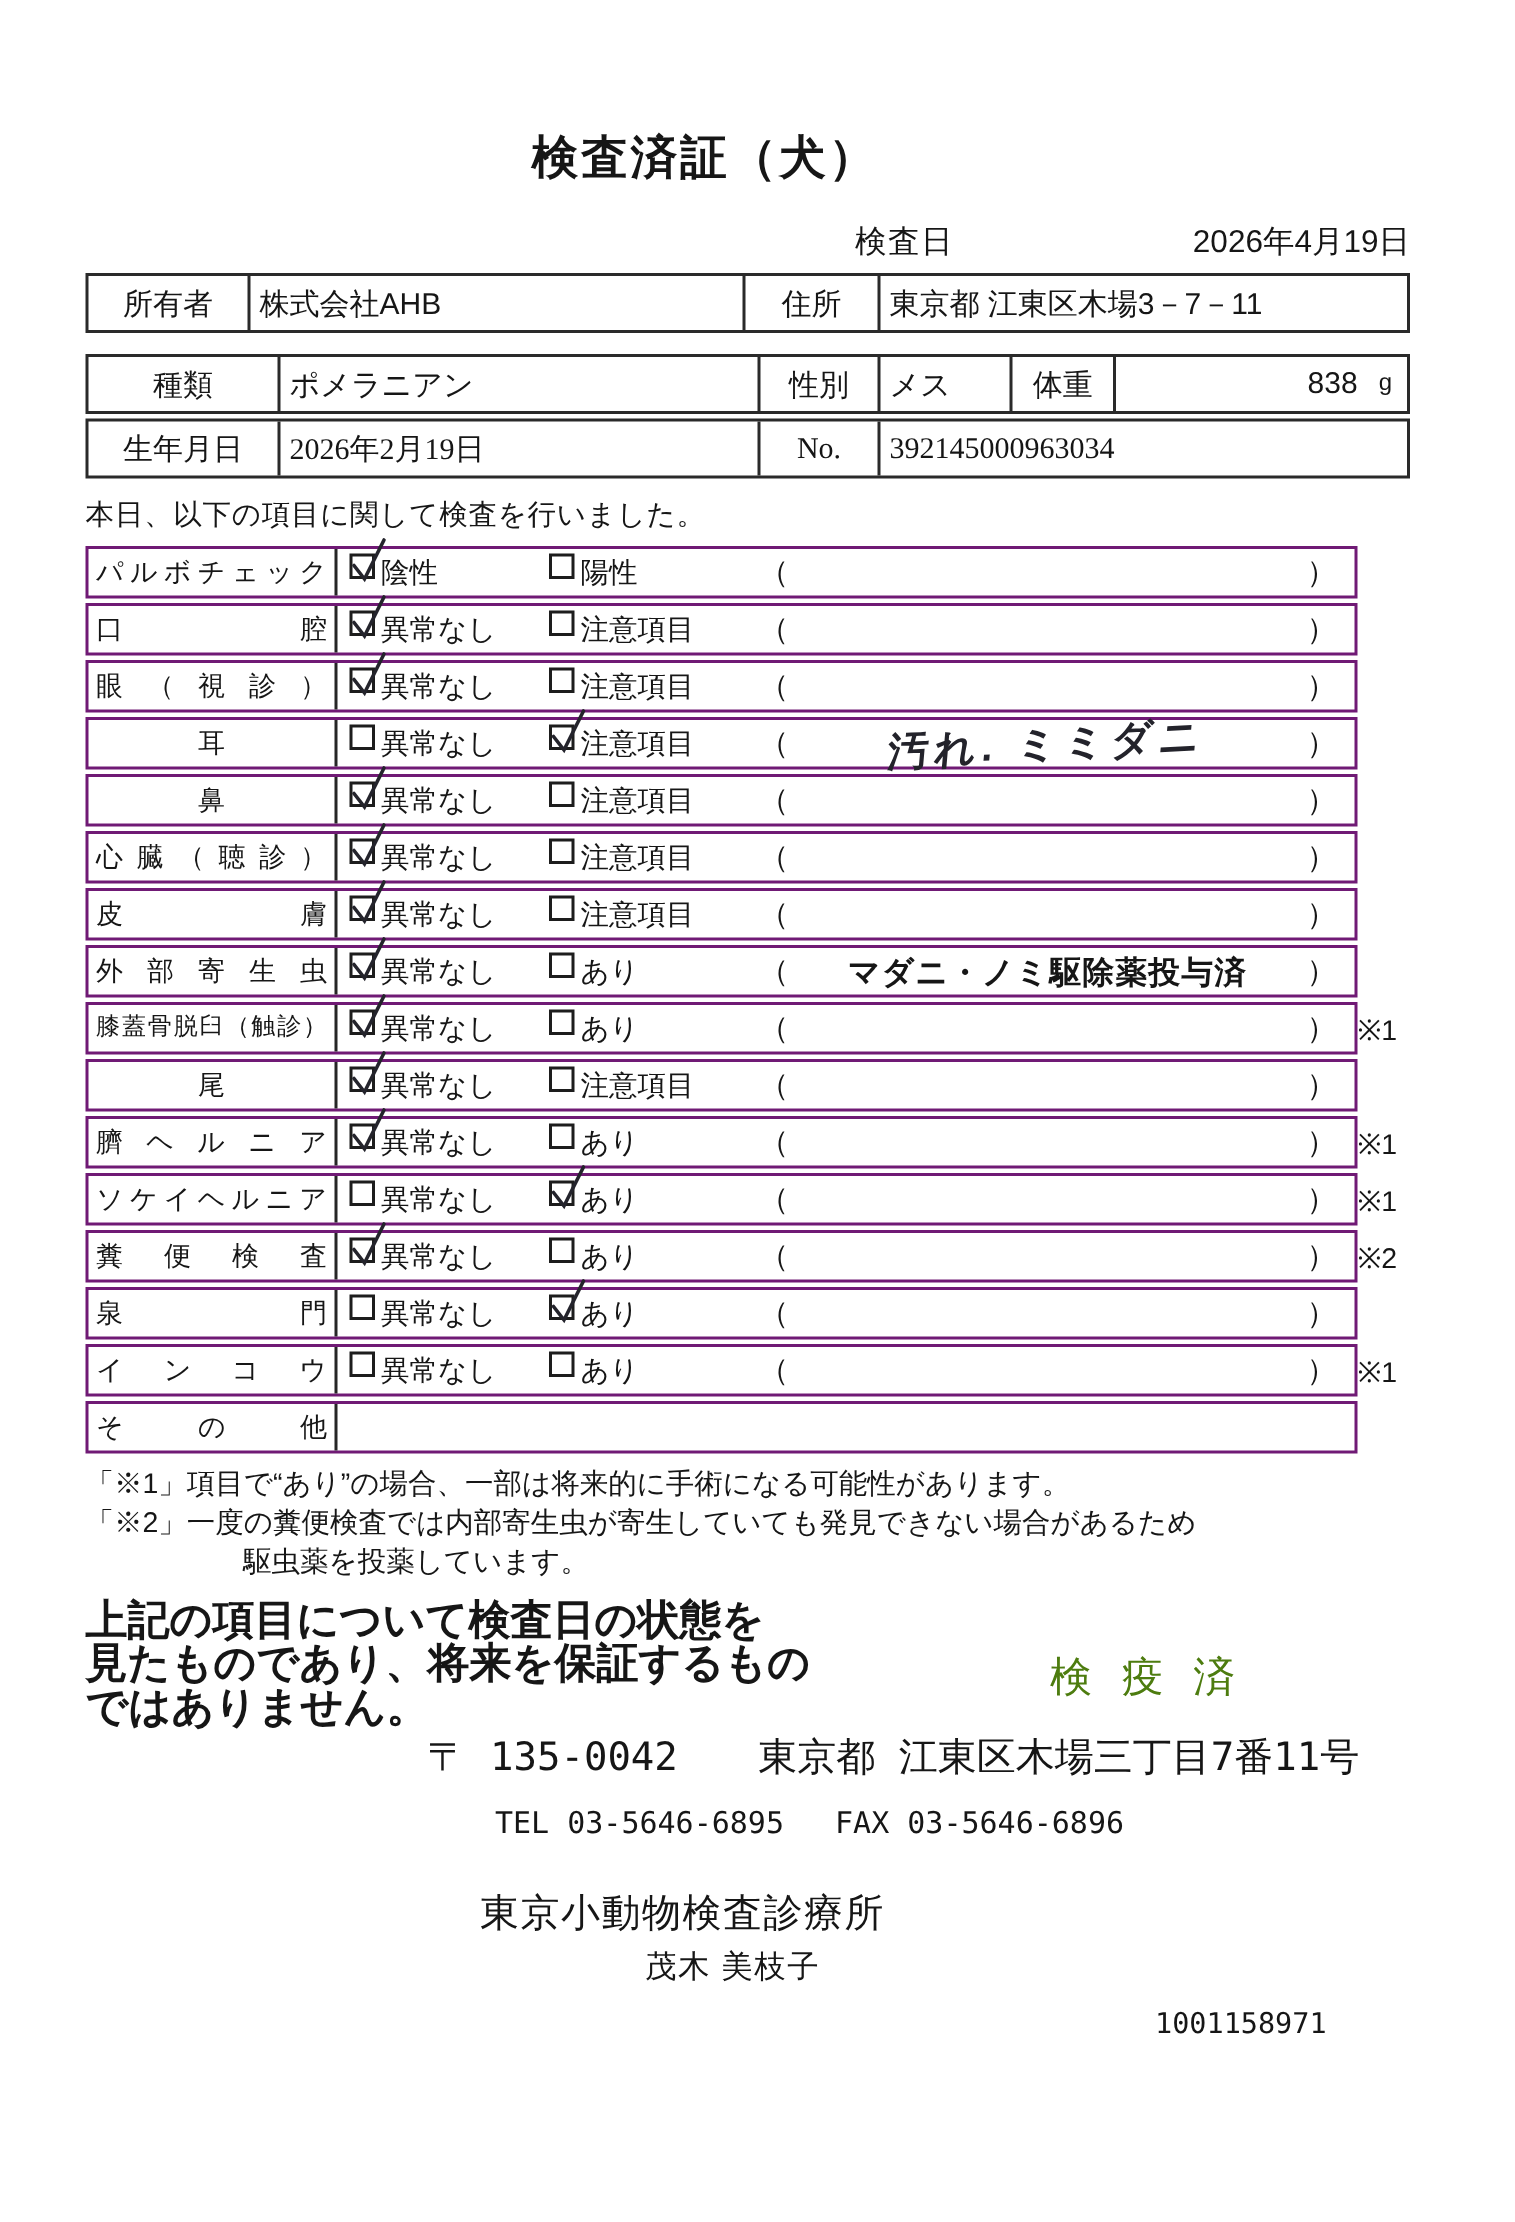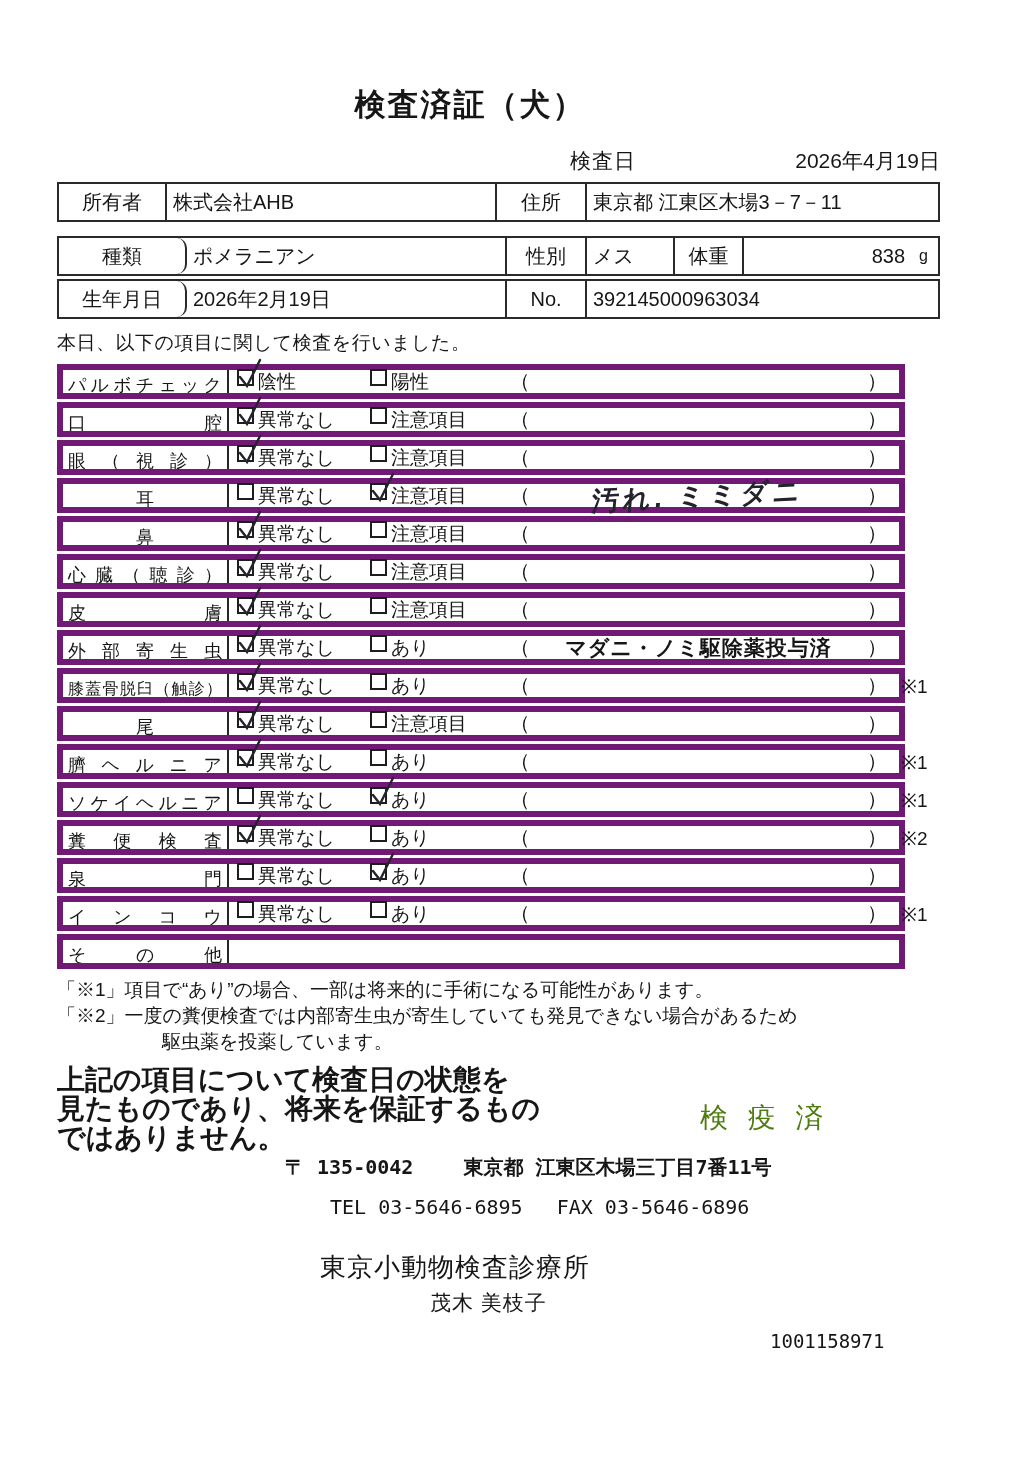--- a/index.html
+++ b/index.html
@@ -45,43 +45,43 @@
     display:flex; align-items:center;
     font-size:20px;
     border-right:2px solid #2a2a2a;
     padding:0 6px;
     overflow:hidden; white-space:nowrap;
   }
   .cell:last-child { border-right:none; }
   .cell.lab { justify-content:center; }
   .owner-tbl { margin-top:7px; }
   .pet-tbl { margin-top:14px; }
-  .pet-tbl .tbl-row + .tbl-row { margin-top:3px; }
+  .pet-tbl .tbl-row + .tbl-row { margin-top:3px;font-family:Liberation Serif, serif; }
   .w-owner-label { width:108px; }
   .w-owner-name  { width:330px; }
   .w-addr-label  { width:90px; }
   .w-addr-value  { flex:1; }
-  .w-breed-label { width:128px;border-radius:10px; }
+  .w-breed-label { width:128px; }
   .w-breed-value { width:320px; }
   .w-sex-label   { width:80px; }
   .w-sex-value   { width:88px; }
   .w-weight-label{ width:69px; padding:0 20px; }
   .w-weight-value{ flex:1; justify-content:flex-end; }
   .w-no-label    { width:80px; }
   .w-no-value    { flex:1; }
   .weight-unit { font-size:16px; margin-left:14px; margin-right:4px; }
   
   .intro { margin-top:11px; font-size:19px; letter-spacing:0.5px; }
   
   .itable { margin-top:8px; width:848px; }
   .irow {
     position:relative;
     display:flex;
     align-items:stretch;
-    border:6px solid #701a75;
+    border:2px solid #701a75;
     height:35px;
     margin-bottom:3px;
     background:#fff;
   }
   .ilabel {
     width:166px;
     border-right:2px solid #262626;
     padding:0 5px;
     font-size:18px;
     line-height:30px;
@@ -128,21 +128,21 @@
   .bottom-block { position:relative; margin-top:10px; width:883px; height:88px; }
   .disclaimer { font-size:28px; font-weight:bold; line-height:29px; }
   .stamp {
     position:absolute;
     left:643px; top:34px;
     font-size:28px;
     letter-spacing:6px;
     color:#4d7c0f;
   }
   
-  .postal-line { margin-top:1px; padding-left:228px; font-size:20px; font-family:"DejaVu Sans Mono", monospace;font-weight:bold; }
+  .postal-line { margin-top:1px; padding-left:228px; font-size:26px; font-family:"DejaVu Sans Mono", monospace; }
   .postal-line .addr { margin-left:38px; }
   .tel-line { margin-top:14px; padding-left:273px; font-size:20px; font-family:"DejaVu Sans Mono", monospace; }
   .tel-line .fax { margin-left:22px; }
   .clinic-name { margin-top:31px; padding-left:263px; font-size:26px; letter-spacing:1px; }
   .vet-name { margin-top:4px; padding-left:373px; font-size:21px; letter-spacing:1px; }
   .serial { margin-top:13px; padding-left:713px; font-size:19px; font-family:"DejaVu Sans Mono", monospace; }
 </style>
 </head>
 <body>
 

